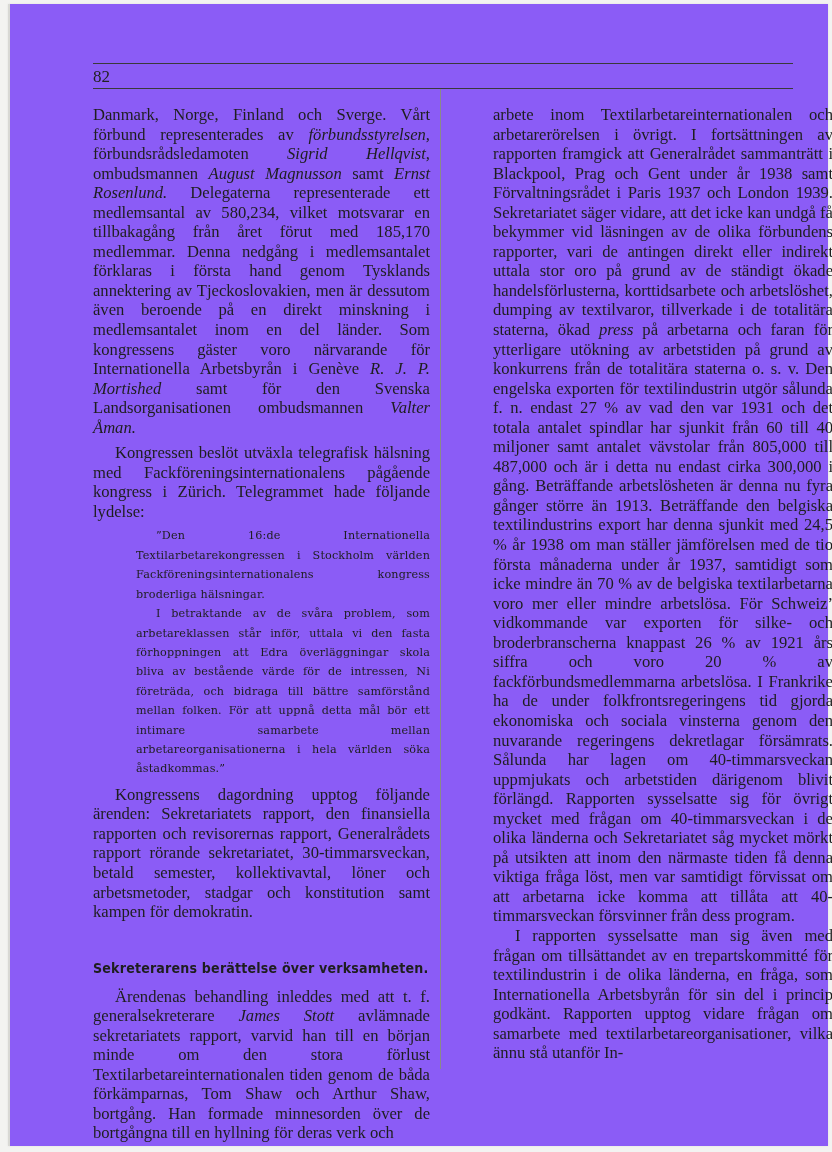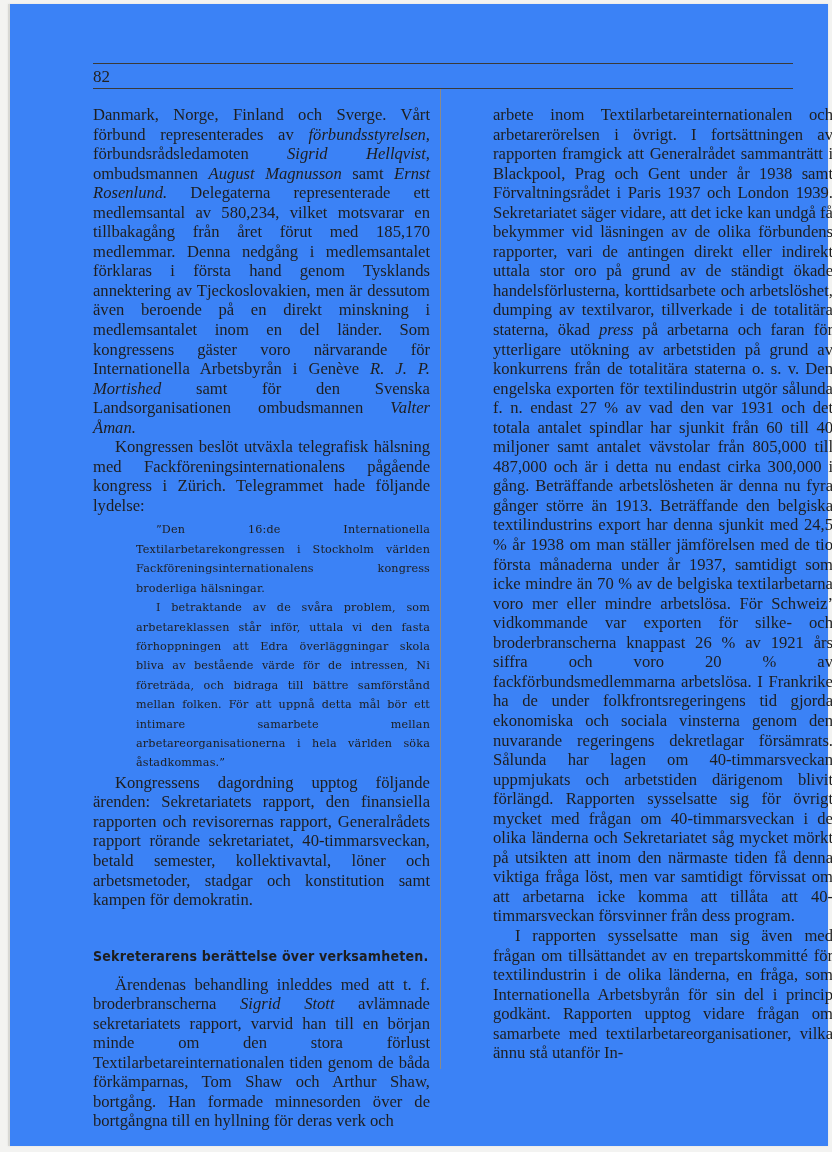--- a/index.html
+++ b/index.html
@@ -5,21 +5,21 @@
   html, body { margin: 0; padding: 0; }
   body {
     width: 832px; height: 1152px; overflow: hidden;
     background: #f3f3f1;
     font-family: "DejaVu Serif", "Liberation Serif", serif;
     color: #1e1e1e;
     position: relative;
   }
   .page {
     position: absolute; left: 8px; top: 4px; width: 818px; height: 1142px;
-    background: #3b82f6;
+    background: #8b5cf6;
     border-left: 2px solid #d8d8d4;
     box-shadow: 0 0 2px rgba(0,0,0,0.08);
   }
   .rule { position: absolute; height: 1px; background: #3a3a3a; }
   .rule.top { left: 83px; top: 59px; width: 700px; }
   .rule.bottom { left: 83px; top: 84px; width: 700px; }
   .page-number {
     position: absolute; left: 83px; top: 63px;
     font-family: "Liberation Serif", serif; font-size: 17px; color: #222;
   }
@@ -34,21 +34,21 @@
   }
   .col {
     position: absolute; top: 101px;
     font-family: "Liberation Serif", serif;
     font-size: 16.6px; line-height: 19.55px; text-align: justify; color: #1e1e1e;
   }
   .col.left { left: 83px; width: 337px; }
   .col.right { left: 442px; width: 340px; margin-left: 41px; }
   .col p { margin: 0; }
   .col p.indent { text-indent: 22px; }
-  .col p.gap { }
+  .col p.gap { margin-top: 6px; }
   .col i { font-style: italic; }
   .quote {
     margin: 5px 0 0 43px;
     font-family: "DejaVu Serif", serif; font-size: 11.2px; line-height: 19.4px;
     text-align: justify; letter-spacing: 0.15px;
   }
   .quote p { margin: 0; text-indent: 20px; }
   .section-heading {
     margin: 37px 0 8px 0;
     font-family: "DejaVu Sans", sans-serif; font-weight: bold;
@@ -71,24 +71,24 @@
     <p>
       <span>Danmark, Norge, Finland och Sverge. Vårt förbund representerades av </span><i>förbundsstyrelsen,</i><span> förbundsrådsledamoten </span><i>Sigrid Hellqvist,</i><span> ombudsmannen </span><i>August Magnusson</i><span> samt </span><i>Ernst Rosenlund.</i><span> Delegaterna representerade ett medlemsantal av 580,234, vilket motsvarar en tillbakagång från året förut med 185,170 medlemmar. Denna nedgång i medlemsantalet förklaras i första hand genom Tysklands annektering av Tjeckoslovakien, men är dessutom även beroende på en direkt minskning i medlemsantalet inom en del länder. Som kongressens gäster voro närvarande för Internationella Arbetsbyrån i Genève </span><i>R. J. P. Mortished</i><span> samt för den Svenska Landsorganisationen ombudsmannen </span><i>Valter Åman.</i>
     </p>
     <p class="indent gap">
       <span>Kongressen beslöt utväxla telegrafisk hälsning med Fackföreningsinternationalens pågående kongress i Zürich. Telegrammet hade följande lydelse:</span>
     </p>
     <div class="quote">
       <p>”Den 16:de Internationella Textilarbetarekongressen i Stockholm världen Fackföreningsinternationalens kongress broderliga hälsningar.</p>
       <p>I betraktande av de svåra problem, som arbetareklassen står inför, uttala vi den fasta förhoppningen att Edra överläggningar skola bliva av bestående värde för de intressen, Ni företräda, och bidraga till bättre samförstånd mellan folken. För att uppnå detta mål bör ett intimare samarbete mellan arbetareorganisationerna i hela världen söka åstadkommas.”</p>
     </div>
-    <p class="indent gap">Kongressens dagordning upptog följande ärenden: Sekretariatets rapport, den finansiella rapporten och revisorernas rapport, Generalrådets rapport rörande sekretariatet, 40-timmarsveckan, betald semester, kollektivavtal, löner och arbetsmetoder, stadgar och konstitution samt kampen för demokratin.</p>
+    <p class="indent gap">Kongressens dagordning upptog följande ärenden: Sekretariatets rapport, den finansiella rapporten och revisorernas rapport, Generalrådets rapport rörande sekretariatet, 30-timmarsveckan, betald semester, kollektivavtal, löner och arbetsmetoder, stadgar och konstitution samt kampen för demokratin.</p>
     <div class="section-heading">Sekreterarens berättelse över verksamheten.</div>
     <p class="indent">
-      <span>Ärendenas behandling inleddes med att t. f. broderbranscherna </span><i>Sigrid Stott</i><span> avlämnade sekretariatets rapport, varvid han till en början minde om den stora förlust Textilarbetareinternationalen tiden genom de båda förkämparnas, Tom Shaw och Arthur Shaw, bortgång. Han formade minnesorden över de bortgångna till en hyllning för deras verk och</span>
+      <span>Ärendenas behandling inleddes med att t. f. generalsekreterare </span><i>James Stott</i><span> avlämnade sekretariatets rapport, varvid han till en början minde om den stora förlust Textilarbetareinternationalen tiden genom de båda förkämparnas, Tom Shaw och Arthur Shaw, bortgång. Han formade minnesorden över de bortgångna till en hyllning för deras verk och</span>
     </p>
   </div>
 
   <div class="col right">
     <p>
       <span>arbete inom Textilarbetareinternationalen och arbetarerörelsen i övrigt. I fortsättningen av rapporten framgick att Generalrådet sammanträtt i Blackpool, Prag och Gent under år 1938 samt Förvaltningsrådet i Paris 1937 och London 1939. Sekretariatet säger vidare, att det icke kan undgå få bekymmer vid läsningen av de olika förbundens rapporter, vari de antingen direkt eller indirekt uttala stor oro på grund av de ständigt ökade handelsförlusterna, korttidsarbete och arbetslöshet, dumping av textilvaror, tillverkade i de totalitära staterna, ökad </span><i>press</i><span> på arbetarna och faran för ytterligare utökning av arbetstiden på grund av konkurrens från de totalitära staterna o. s. v. Den engelska exporten för textilindustrin utgör sålunda f. n. endast 27 % av vad den var 1931 och det totala antalet spindlar har sjunkit från 60 till 40 miljoner samt antalet vävstolar från 805,000 till 487,000 och är i detta nu endast cirka 300,000 i gång. Beträffande arbetslösheten är denna nu fyra gånger större än 1913. Beträffande den belgiska textilindustrins export har denna sjunkit med 24,5 % år 1938 om man ställer jämförelsen med de tio första månaderna under år 1937, samtidigt som icke mindre än 70 % av de belgiska textilarbetarna voro mer eller mindre arbetslösa. För Schweiz’ vidkommande var exporten för silke- och broderbranscherna knappast 26 % av 1921 års siffra och voro 20 % av fackförbundsmedlemmarna arbetslösa. I Frankrike ha de under folkfrontsregeringens tid gjorda ekonomiska och sociala vinsterna genom den nuvarande regeringens dekretlagar försämrats. Sålunda har lagen om 40-timmarsveckan uppmjukats och arbetstiden därigenom blivit förlängd. Rapporten sysselsatte sig för övrigt mycket med frågan om 40-timmarsveckan i de olika länderna och Sekretariatet såg mycket mörkt på utsikten att inom den närmaste tiden få denna viktiga fråga löst, men var samtidigt förvissat om att arbetarna icke komma att tillåta att 40-timmarsveckan försvinner från dess program.</span>
     </p>
     <p class="indent">
       <span>I rapporten sysselsatte man sig även med frågan om tillsättandet av en trepartskommitté för textilindustrin i de olika länderna, en fråga, som Internationella Arbetsbyrån för sin del i princip godkänt. Rapporten upptog vidare frågan om samarbete med textilarbetareorganisationer, vilka ännu stå utanför In-</span>
     </p>

